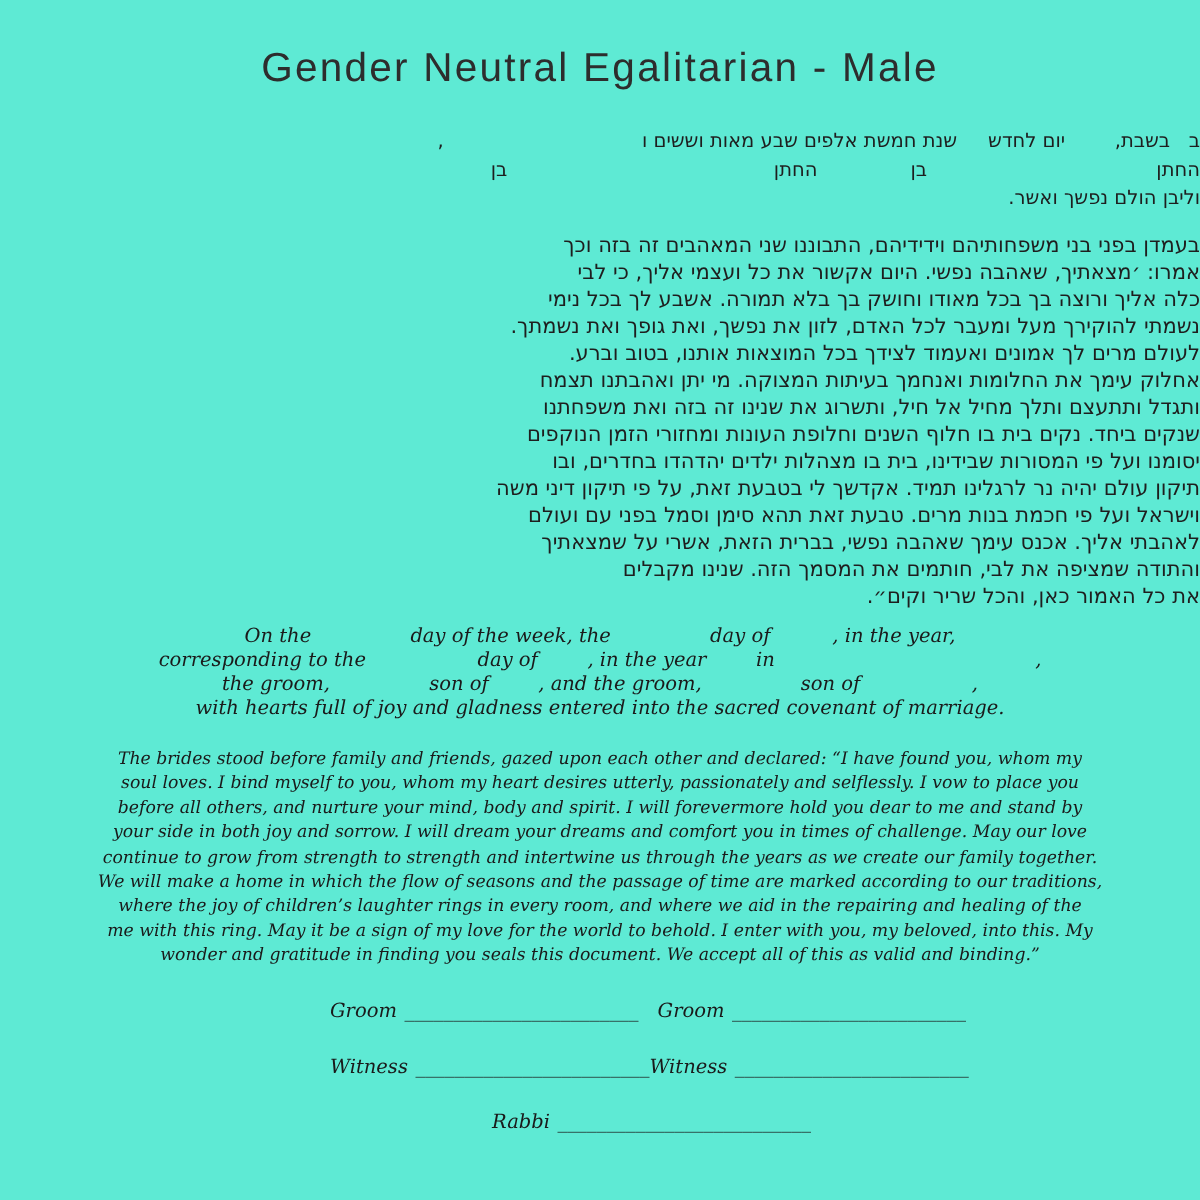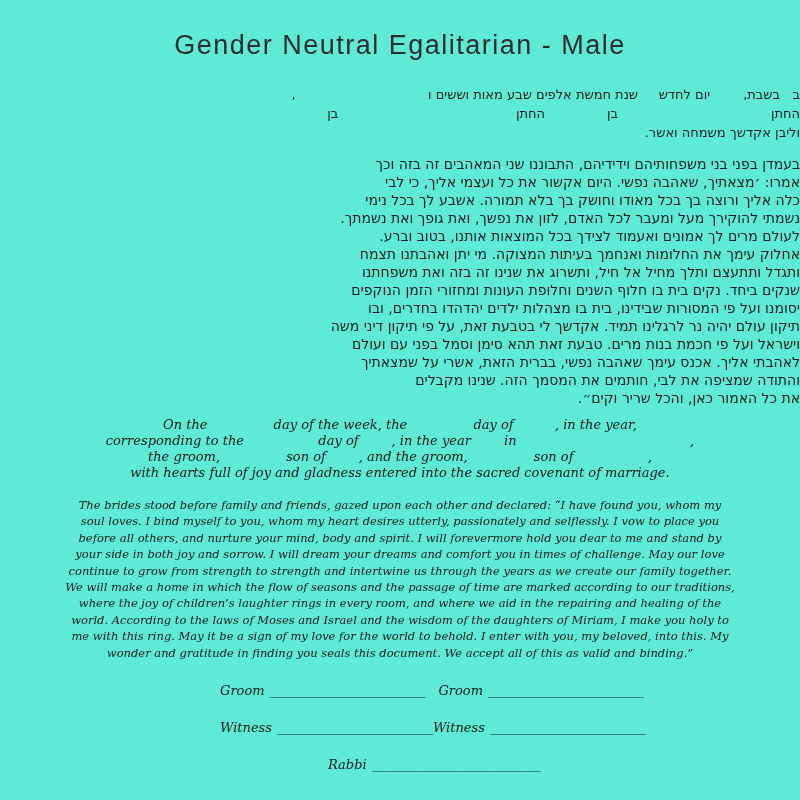--- a/index.html
+++ b/index.html
@@ -58,21 +58,21 @@
 </head>
 <body>
 
 <div class="page">
 
   <div class="title">Gender Neutral Egalitarian - Male</div>
 
   <div class="heb header">
       <div class="line">ב   בשבת,        יום לחדש     שנת חמשת אלפים שבע מאות וששים ו                                ,</div>
       <div class="line">החתן                                     בן               החתן                                           בן</div>
-      <div class="line">וליבן אקדשך משמחה ואשר.</div>
+      <div class="line">וליבן הולם נפשך ואשר.</div>
     </div>
 
   <div class="heb hbody">
       <div class="line">בעמדן בפני בני משפחותיהם וידידיהם, התבוננו שני המאהבים זה בזה וכך</div>
       <div class="line">אמרו: ׳מצאתיך, שאהבה נפשי. היום אקשור את כל ועצמי אליך, כי לבי</div>
       <div class="line">כלה אליך ורוצה בך בכל מאודו וחושק בך בלא תמורה. אשבע לך בכל נימי</div>
       <div class="line">נשמתי להוקירך מעל ומעבר לכל האדם, לזון את נפשך, ואת גופך ואת נשמתך.</div>
       <div class="line">לעולם מרים לך אמונים ואעמוד לצידך בכל המוצאות אותנו, בטוב וברע.</div>
       <div class="line">אחלוק עימך את החלומות ואנחמך בעיתות המצוקה. מי יתן ואהבתנו תצמח</div>
       <div class="line">ותגדל ותתעצם ותלך מחיל אל חיל, ותשרוג את שנינו זה בזה ואת משפחתנו</div>
@@ -93,21 +93,20 @@
     </div>
 
   <div class="eng ebody">
       <div class="line">The brides stood before family and friends, gazed upon each other and declared: “I have found you, whom my</div>
       <div class="line">soul loves. I bind myself to you, whom my heart desires utterly, passionately and selflessly. I vow to place you</div>
       <div class="line">before all others, and nurture your mind, body and spirit. I will forevermore hold you dear to me and stand by</div>
       <div class="line">your side in both joy and sorrow. I will dream your dreams and comfort you in times of challenge. May our love</div>
       <div class="line">continue to grow from strength to strength and intertwine us through the years as we create our family together.</div>
       <div class="line">We will make a home in which the flow of seasons and the passage of time are marked according to our traditions,</div>
       <div class="line">where the joy of children’s laughter rings in every room, and where we aid in the repairing and healing of the</div>
-      <div class="line">world. According to the laws of Moses and Israel and the wisdom of the daughters of Miriam, I make you holy to</div>
       <div class="line">me with this ring. May it be a sign of my love for the world to behold. I enter with you, my beloved, into this. My</div>
       <div class="line">wonder and gratitude in finding you seals this document. We accept all of this as valid and binding.”</div>
     </div>
 
   <div class="sigs">
     <div class="sig-pair">
       <div class="sig-cell">
         <span class="sig-label">Groom</span><span class="sig-line">________________________</span>
       </div>
       <div class="sig-cell">

